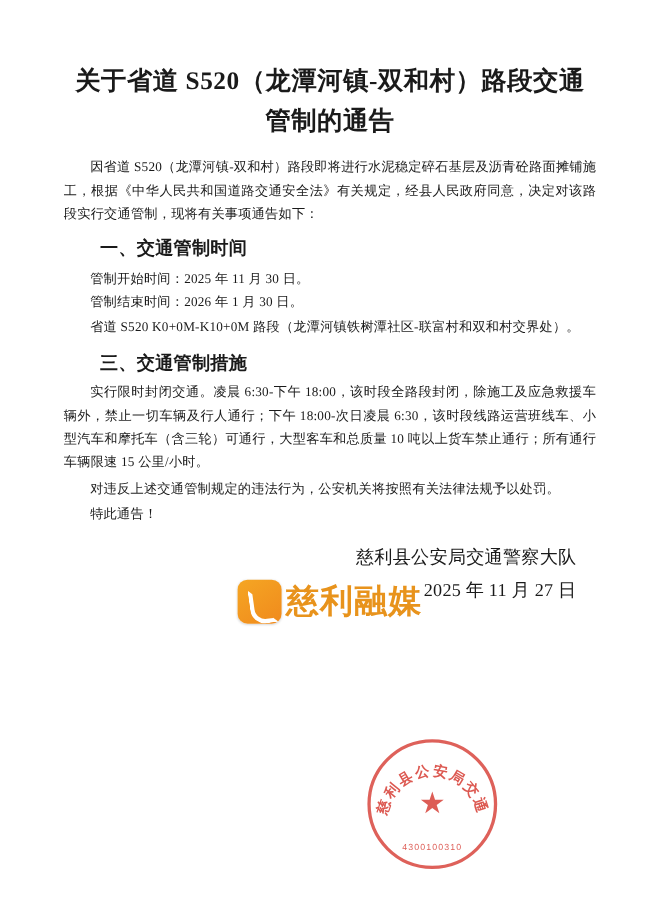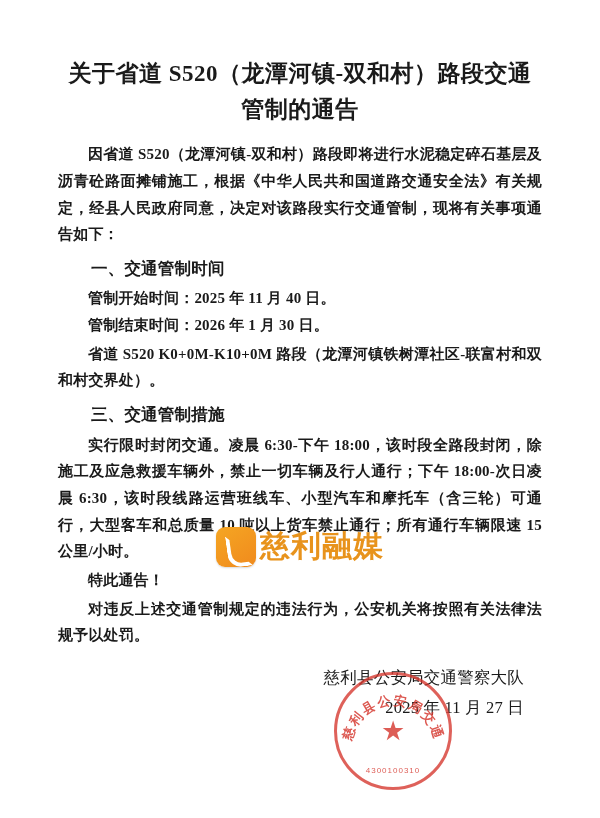--- a/index.html
+++ b/index.html
@@ -25,28 +25,27 @@
   .doc-title {
     font-size: 23px;
     font-weight: bold;
     line-height: 1.55;
     text-align: center;
     letter-spacing: 0.5px;
     margin: 0 0 14px 0;
     padding: 0 6px;
   }
   .para {
-    font-size: 15px;
+    font-size: 12px;
     line-height: 1.78;
     text-align: justify;
     text-justify: inter-ideograph;
     margin: 0 0 2px 0;
     text-indent: 2em;
     letter-spacing: 0.2px;
-    font-weight: bold;
   }
   .para.tight {
     margin-bottom: 0;
   }
   .heading {
     font-size: 16.5px;
     font-weight: bold;
     line-height: 1.78;
     margin: 6px 0 2px 0;
     text-indent: 2em;
@@ -161,31 +160,31 @@
 </head>
 <body>
 
 <div class="page">
 
   <h1 class="doc-title">关于省道 S520（龙潭河镇-双和村）路段交通管制的通告</h1>
 
   <p class="para">因省道 S520（龙潭河镇-双和村）路段即将进行水泥稳定碎石基层及沥青砼路面摊铺施工，根据《中华人民共和国道路交通安全法》有关规定，经县人民政府同意，决定对该路段实行交通管制，现将有关事项通告如下：</p>
 
   <div class="heading">一、交通管制时间</div>
-  <p class="para tight">管制开始时间：2025 年 11 月 40 日。</p>
+  <p class="para tight">管制开始时间：2025 年 11 月 30 日。</p>
   <p class="para">管制结束时间：2026 年 1 月 30 日。</p>
 
   <p class="para">省道 S520 K0+0M-K10+0M 路段（龙潭河镇铁树潭社区-联富村和双和村交界处）。</p>
 
   <div class="heading">三、交通管制措施</div>
   <p class="para">实行限时封闭交通。凌晨 6:30-下午 18:00，该时段全路段封闭，除施工及应急救援车辆外，禁止一切车辆及行人通行；下午 18:00-次日凌晨 6:30，该时段线路运营班线车、小型汽车和摩托车（含三轮）可通行，大型客车和总质量 10 吨以上货车禁止通行；所有通行车辆限速 15 公里/小时。</p>
 
+  <p class="para">对违反上述交通管制规定的违法行为，公安机关将按照有关法律法规予以处罚。</p>
+
   <p class="para">特此通告！</p>
-
-  <p class="para">对违反上述交通管制规定的违法行为，公安机关将按照有关法律法规予以处罚。</p>
 
   <div class="sign-block">
     <div class="sign-line">慈利县公安局交通警察大队</div>
     <div class="sign-line">2025 年 11 月 27 日</div>
   </div>
 
   <div class="seal">
     <div class="ring"></div>
     <div class="arc-text">
       <svg viewBox="0 0 118 118" xmlns="http://www.w3.org/2000/svg">

